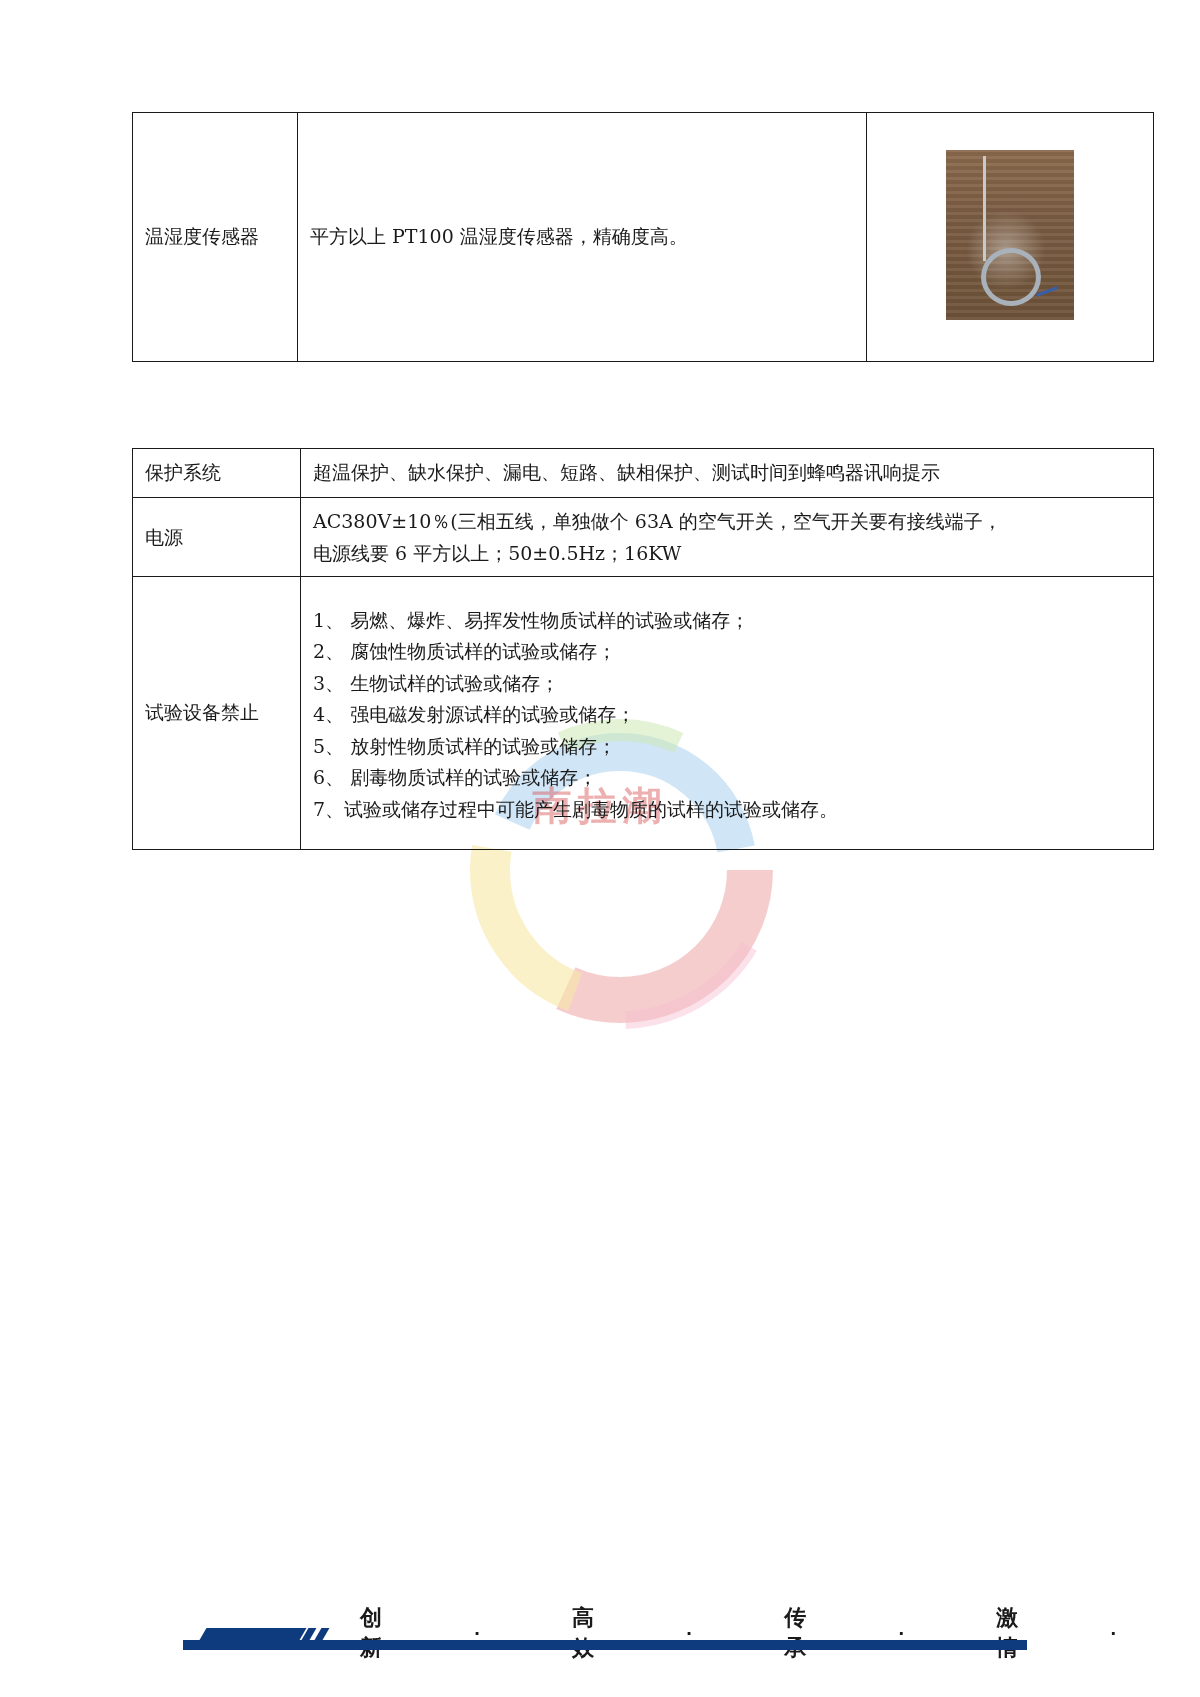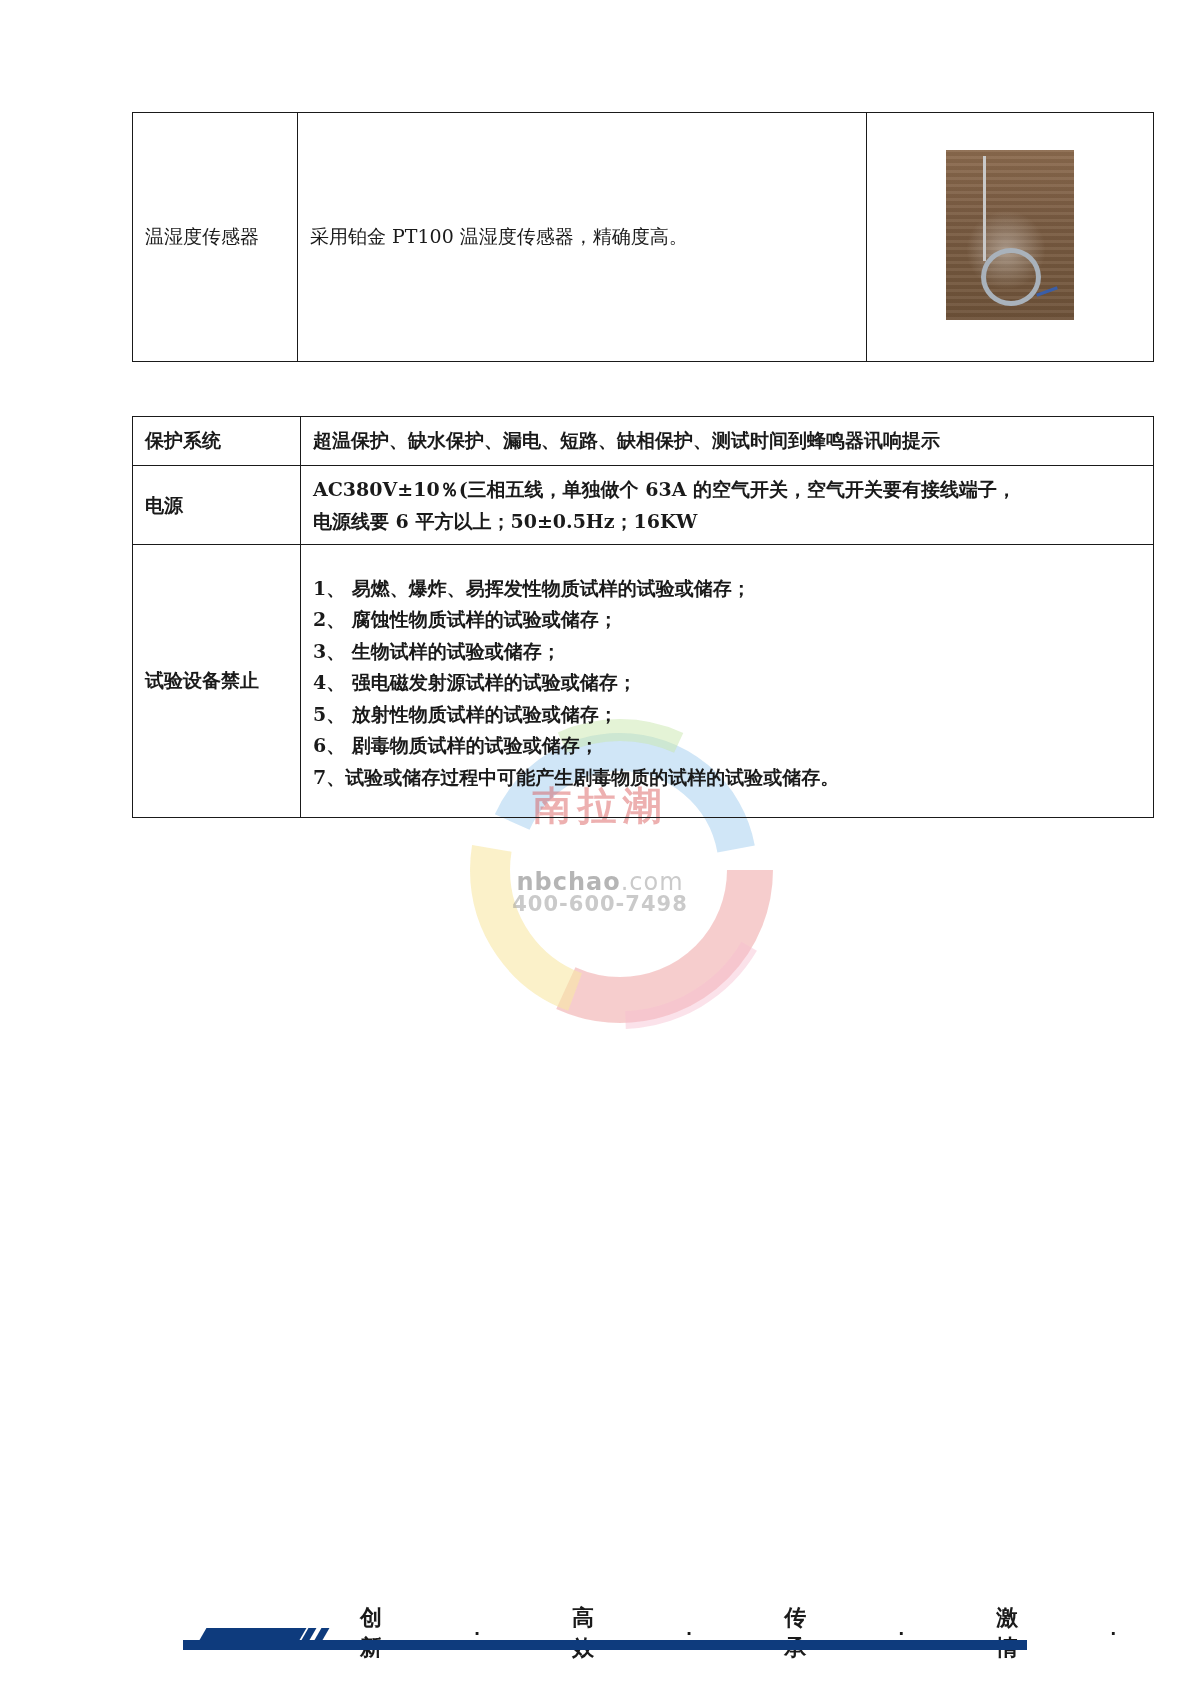--- a/index.html
+++ b/index.html
@@ -54,44 +54,40 @@
 <div class="page">
 
   <svg class="watermark" viewBox="0 0 390 400">
     <circle cx="195" cy="200" r="130" fill="none" stroke="#e25b5b" stroke-width="46" stroke-dasharray="260 560" stroke-opacity="0.55"></circle>
     <circle cx="195" cy="200" r="130" fill="none" stroke="#f2d35a" stroke-width="40" stroke-dasharray="180 640" stroke-dashoffset="-250" stroke-opacity="0.6"></circle>
     <circle cx="195" cy="200" r="118" fill="none" stroke="#6fb2e6" stroke-width="38" stroke-dasharray="300 500" stroke-dashoffset="-420" stroke-opacity="0.6"></circle>
     <circle cx="195" cy="200" r="140" fill="none" stroke="#9dd36a" stroke-width="22" stroke-dasharray="120 700" stroke-dashoffset="-600" stroke-opacity="0.5"></circle>
     <circle cx="195" cy="200" r="150" fill="none" stroke="#f08aa8" stroke-width="18" stroke-dasharray="150 800" stroke-dashoffset="-80" stroke-opacity="0.45"></circle>
   </svg>
   <div class="wm-cn">南拉潮</div>
-  <div class="wm-text">
-    <div class="wm-url"><span>nbchao</span><span class="com">.com</span></div>
-    <div class="wm-phone">400-600-7498</div>
-  </div>
 
   <table class="spec">
     <tbody>
         <tr class="sensor-row">
       <td class="c-label" style="width:140px">温湿度传感器</td>
-      <td>采用铂金 PT100 温湿度传感器，精确度高。</td>
+      <td>平方以上 PT100 温湿度传感器，精确度高。</td>
       <td class="sensor-img-cell">
         <div class="sensor-photo" title="PT100 temperature sensor probe photo">
           <div class="grain"></div>
           <div class="glare"></div>
           <div class="probe"></div>
           <div class="coil"></div>
           <div class="lead"></div>
         </div>
       </td>
     </tr>
   </tbody>
     </table>
 
-  <table class="spec" style="top:416px;font-weight:bold;">
+  <table class="spec" style="top:448px;">
     <tbody>
         <tr class="row-short">
       <td class="c-label" style="width:143px">保护系统</td>
       <td>超温保护、缺水保护、漏电、短路、缺相保护、测试时间到蜂鸣器讯响提示</td>
     </tr>
     <tr class="row-power">
       <td class="c-label">电源</td>
       <td>
         <div>AC380V±10％(三相五线，单独做个 63A 的空气开关，空气开关要有接线端子，</div>
         <div>电源线要 6 平方以上；50±0.5Hz；16KW</div>

